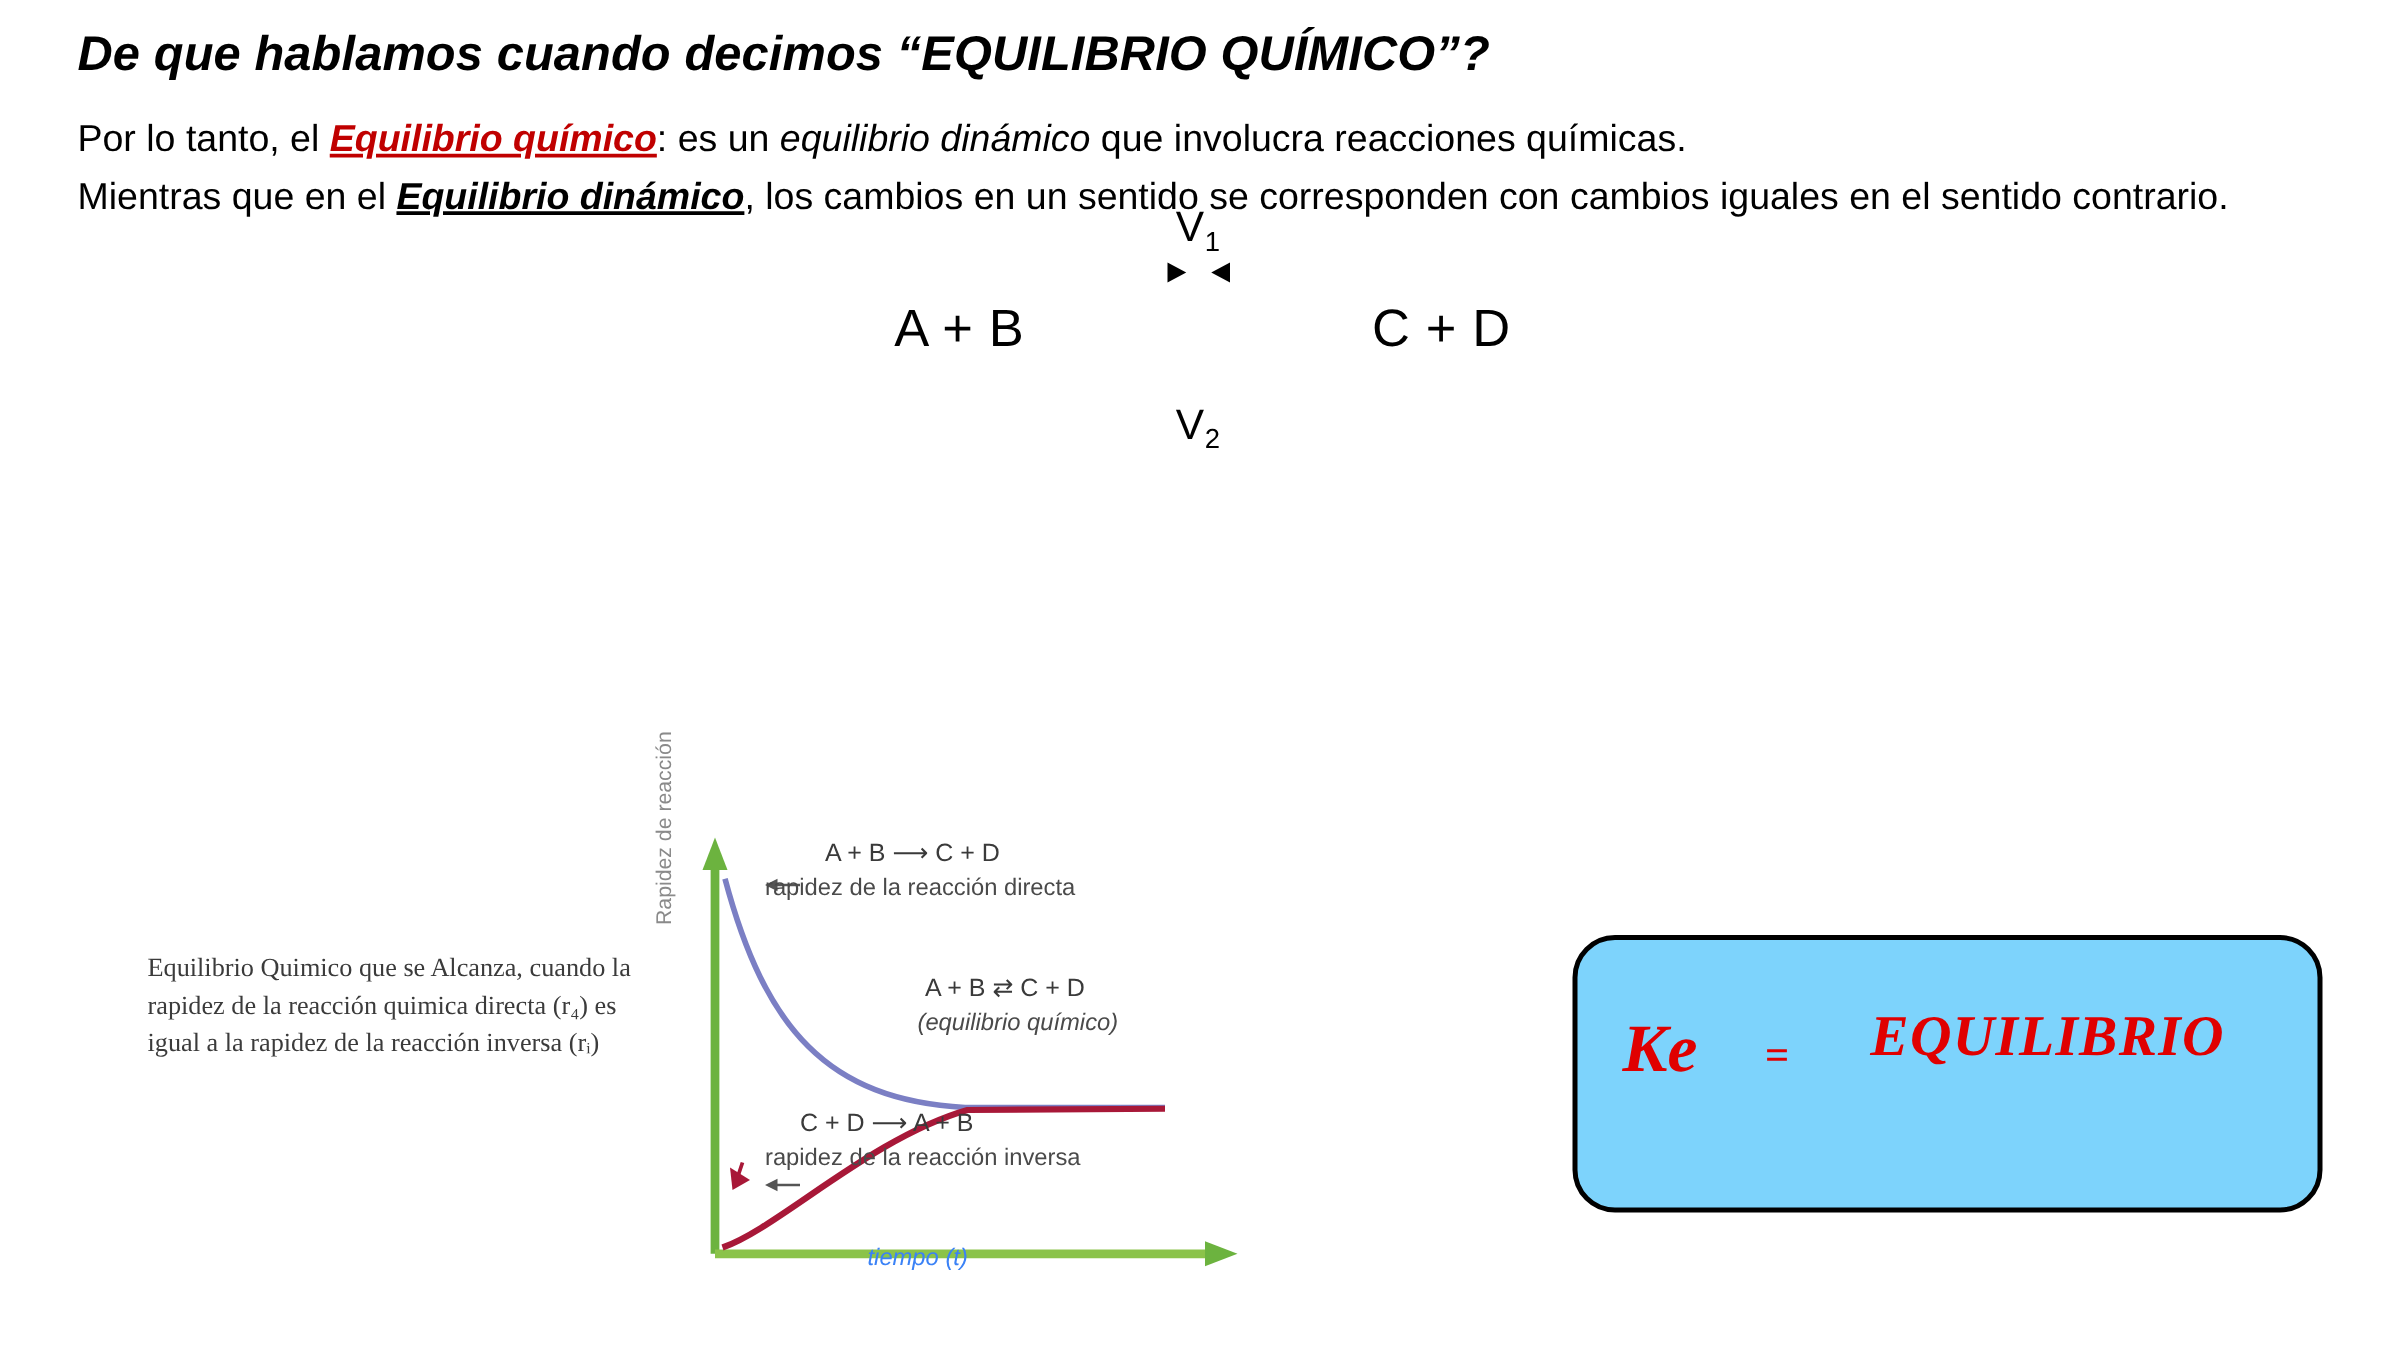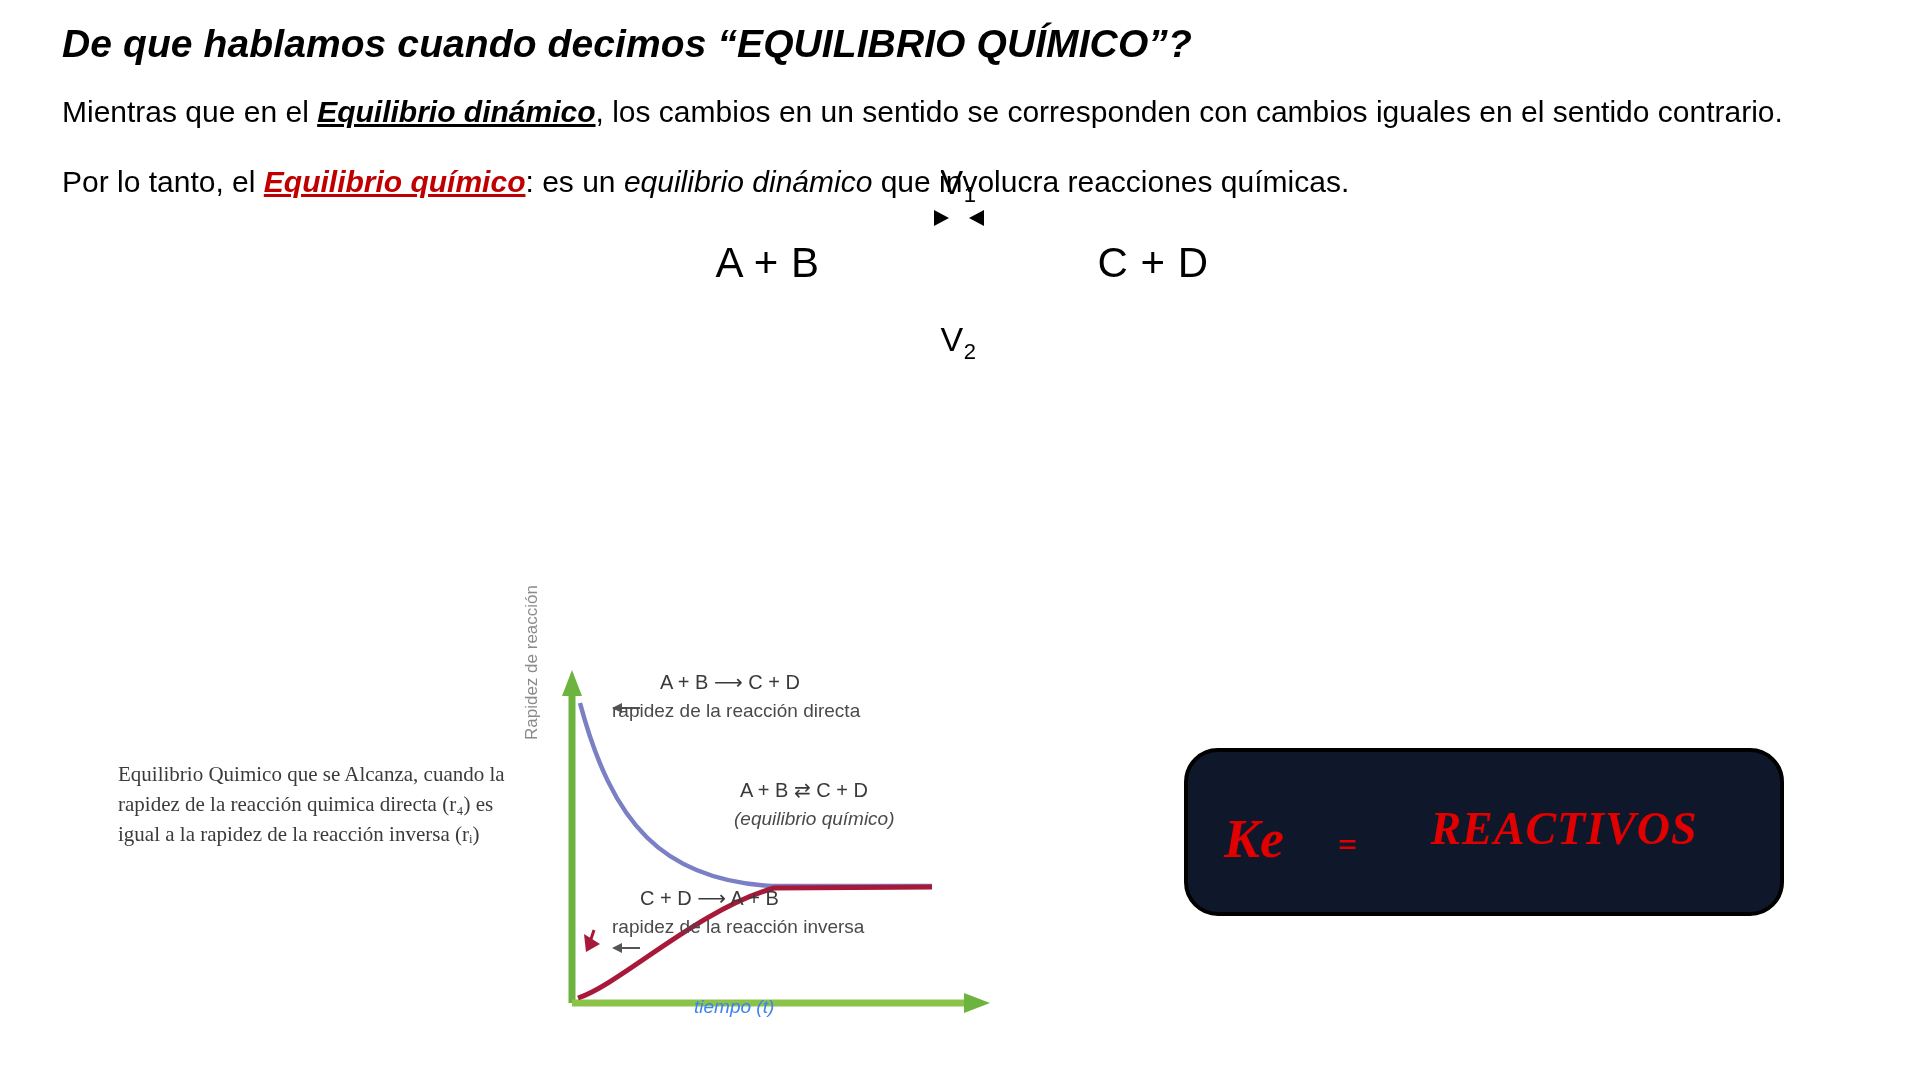--- a/index.html
+++ b/index.html
@@ -169,28 +169,28 @@
   .ann1 { left: 148px; top: 22px; }
   .ann1b { left: 100px; top: 52px; }
   .ann2 { left: 228px; top: 130px; }
   .ann2b { left: 222px; top: 160px; font-style: italic; }
   .ann3 { left: 128px; top: 238px; }
   .ann3b { left: 100px; top: 268px; }
 
   
   .ke-box {
     position: absolute;
-    left: 1184px;
+    left: 1258px;
     top: 100px;
     width: 600px;
-    height: 168px;
+    height: 222px;
     border: 4px solid #000;
     border-radius: 34px;
     box-sizing: border-box;
-    background: #0f172a;
+    background: #7dd3fc;
   }
   .ke-inner {
     position: relative;
     width: 100%;
     height: 100%;
   }
   .ke-label {
     position: absolute;
     left: 36px;
     top: 56px;
@@ -235,26 +235,26 @@
   }
 </style>
 </head>
 <body>
 
 <div class="slide">
 
   <p class="title">De que hablamos cuando decimos “EQUILIBRIO QUÍMICO”?</p>
 
 
+  <p class="para last">
+    <span>Por lo tanto, el </span><span class="red-term">Equilibrio químico</span><span>: es un </span><span class="ital">equilibrio dinámico</span><span> que involucra reacciones químicas.</span>
+  </p>
+
   <p class="para">
     <span>Mientras que en el </span><span class="u-bold-ital">Equilibrio dinámico</span><span>, los cambios en un sentido se corresponden con cambios iguales en el sentido contrario.</span>
-  </p>
-
-  <p class="para last">
-    <span>Por lo tanto, el </span><span class="red-term">Equilibrio químico</span><span>: es un </span><span class="ital">equilibrio dinámico</span><span> que involucra reacciones químicas.</span>
   </p>
 
   <div class="reaction">
     <span class="side">A + B</span>
 
     <span class="arrows">
       <span class="v-label v-top"><span>V</span><sub>1</sub></span>
       <span class="arrow-row">
         <span class="arrow-line"></span>
         <span class="arrow-head-r"></span>
@@ -305,19 +305,19 @@
 
       <div class="g-ann ann3"><span class="eq">C + D ⟶ A + B</span></div>
       <div class="g-ann ann3b">rapidez de la reacción inversa</div>
     </div>
 
     <div class="ke-box">
       <div class="ke-inner">
         <span class="ke-label">Ke</span>
         <span class="ke-eq">=</span>
         <span class="ke-frac">
-          <span class="ke-den">REACTIVOS</span>
+          <span class="ke-den">EQUILIBRIO</span>
         </span>
       </div>
     </div>
 
   </div>
 </div>
 
 </body></html>

